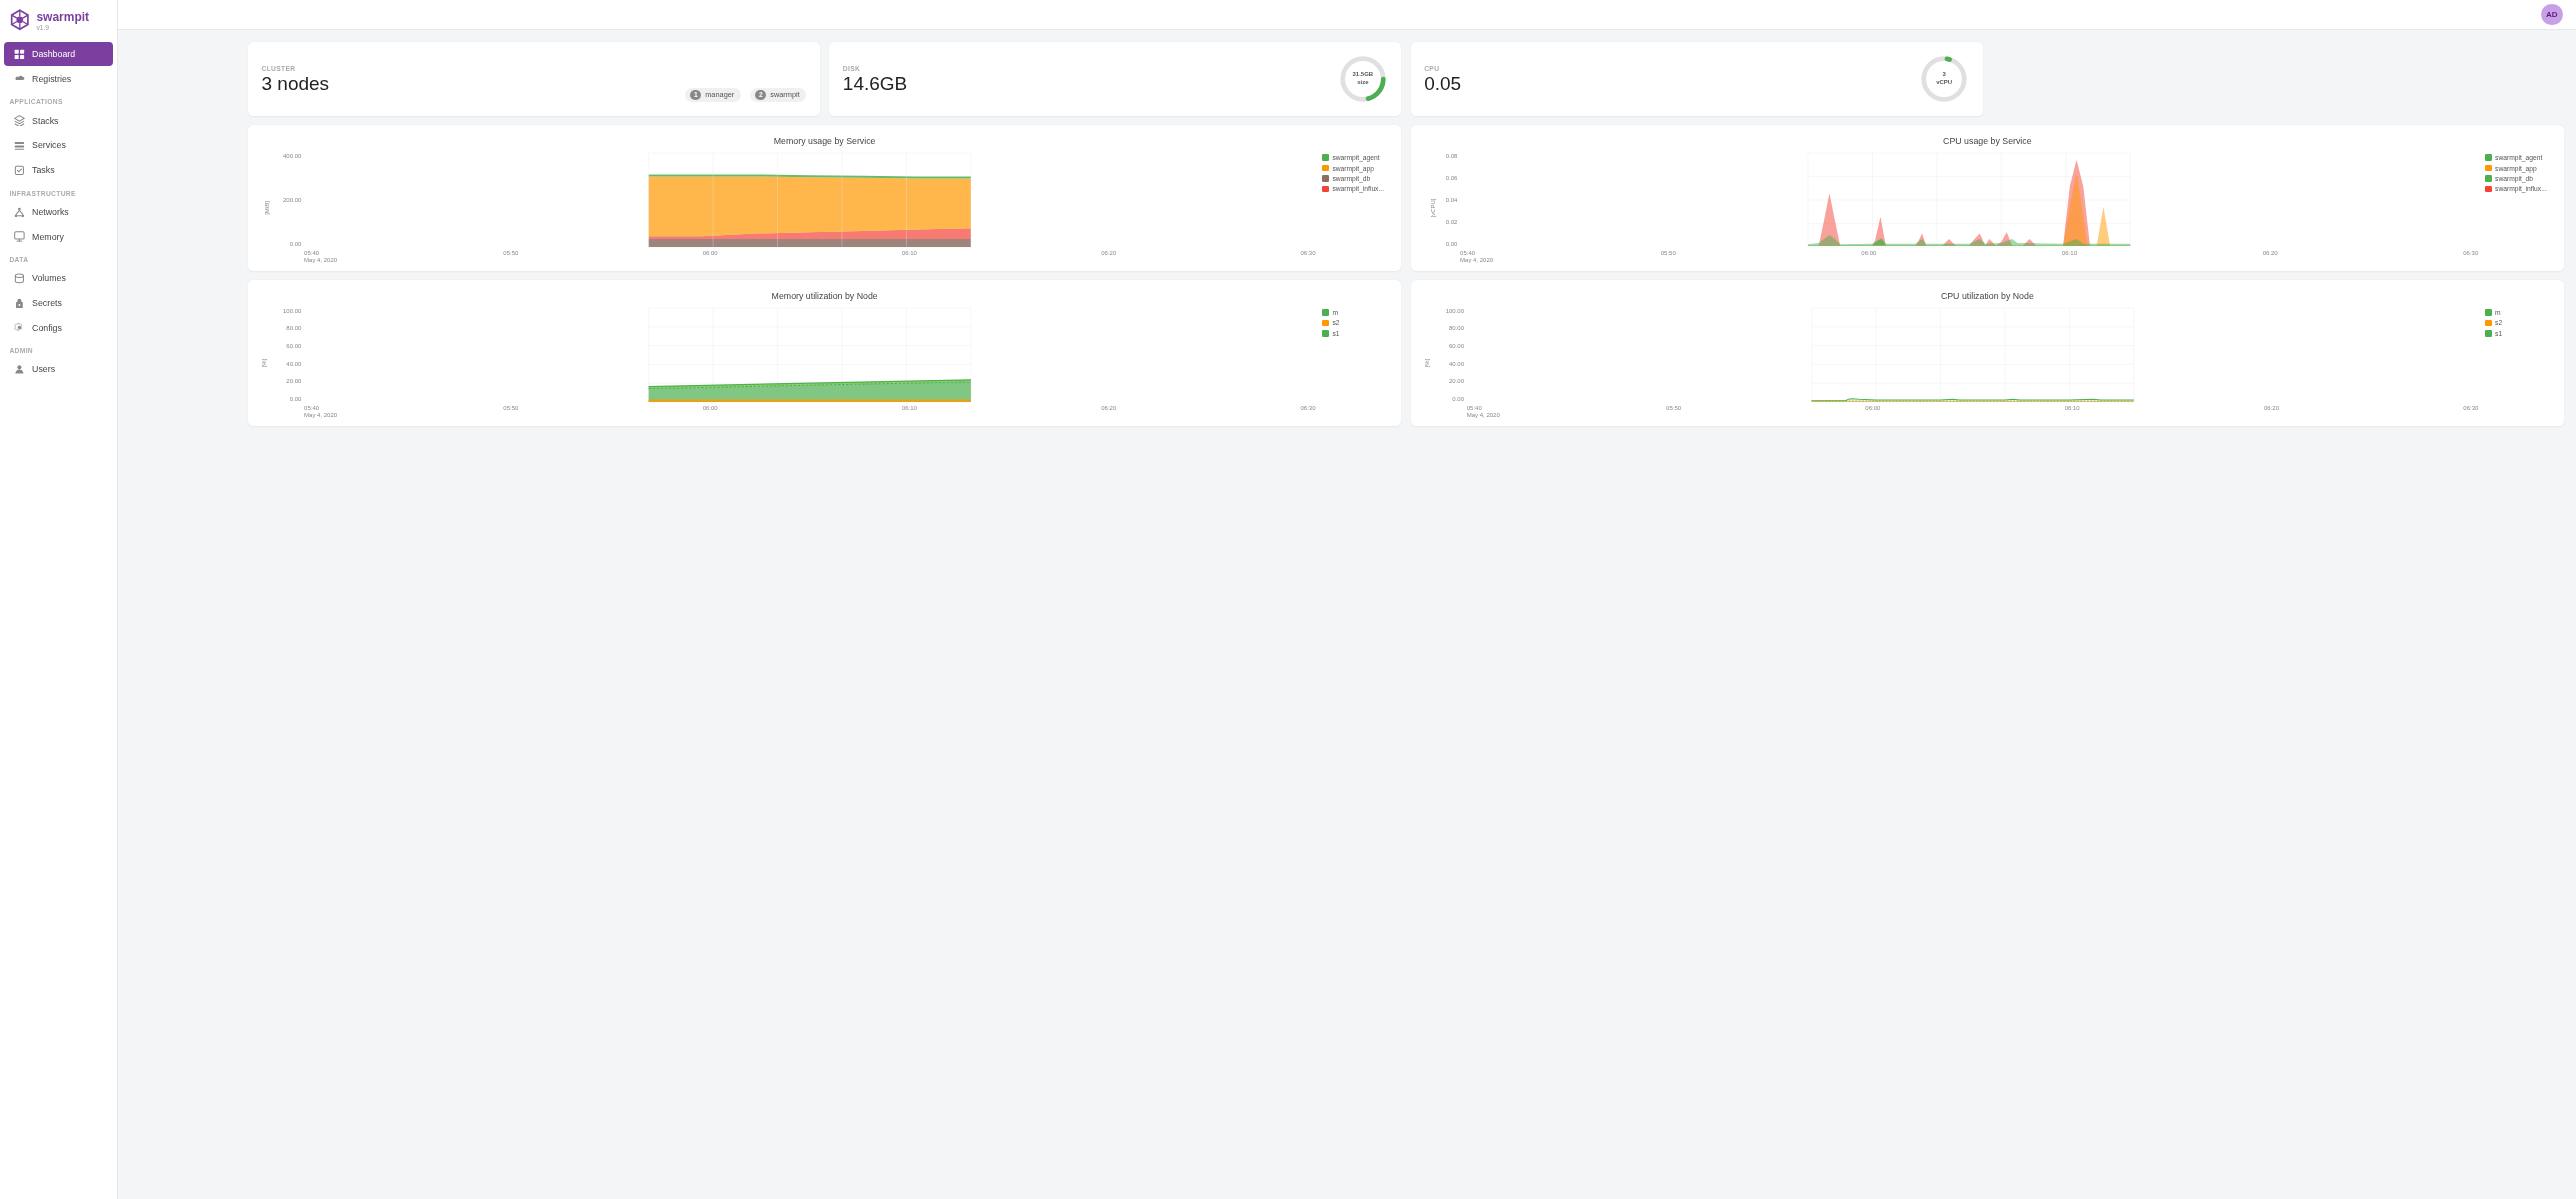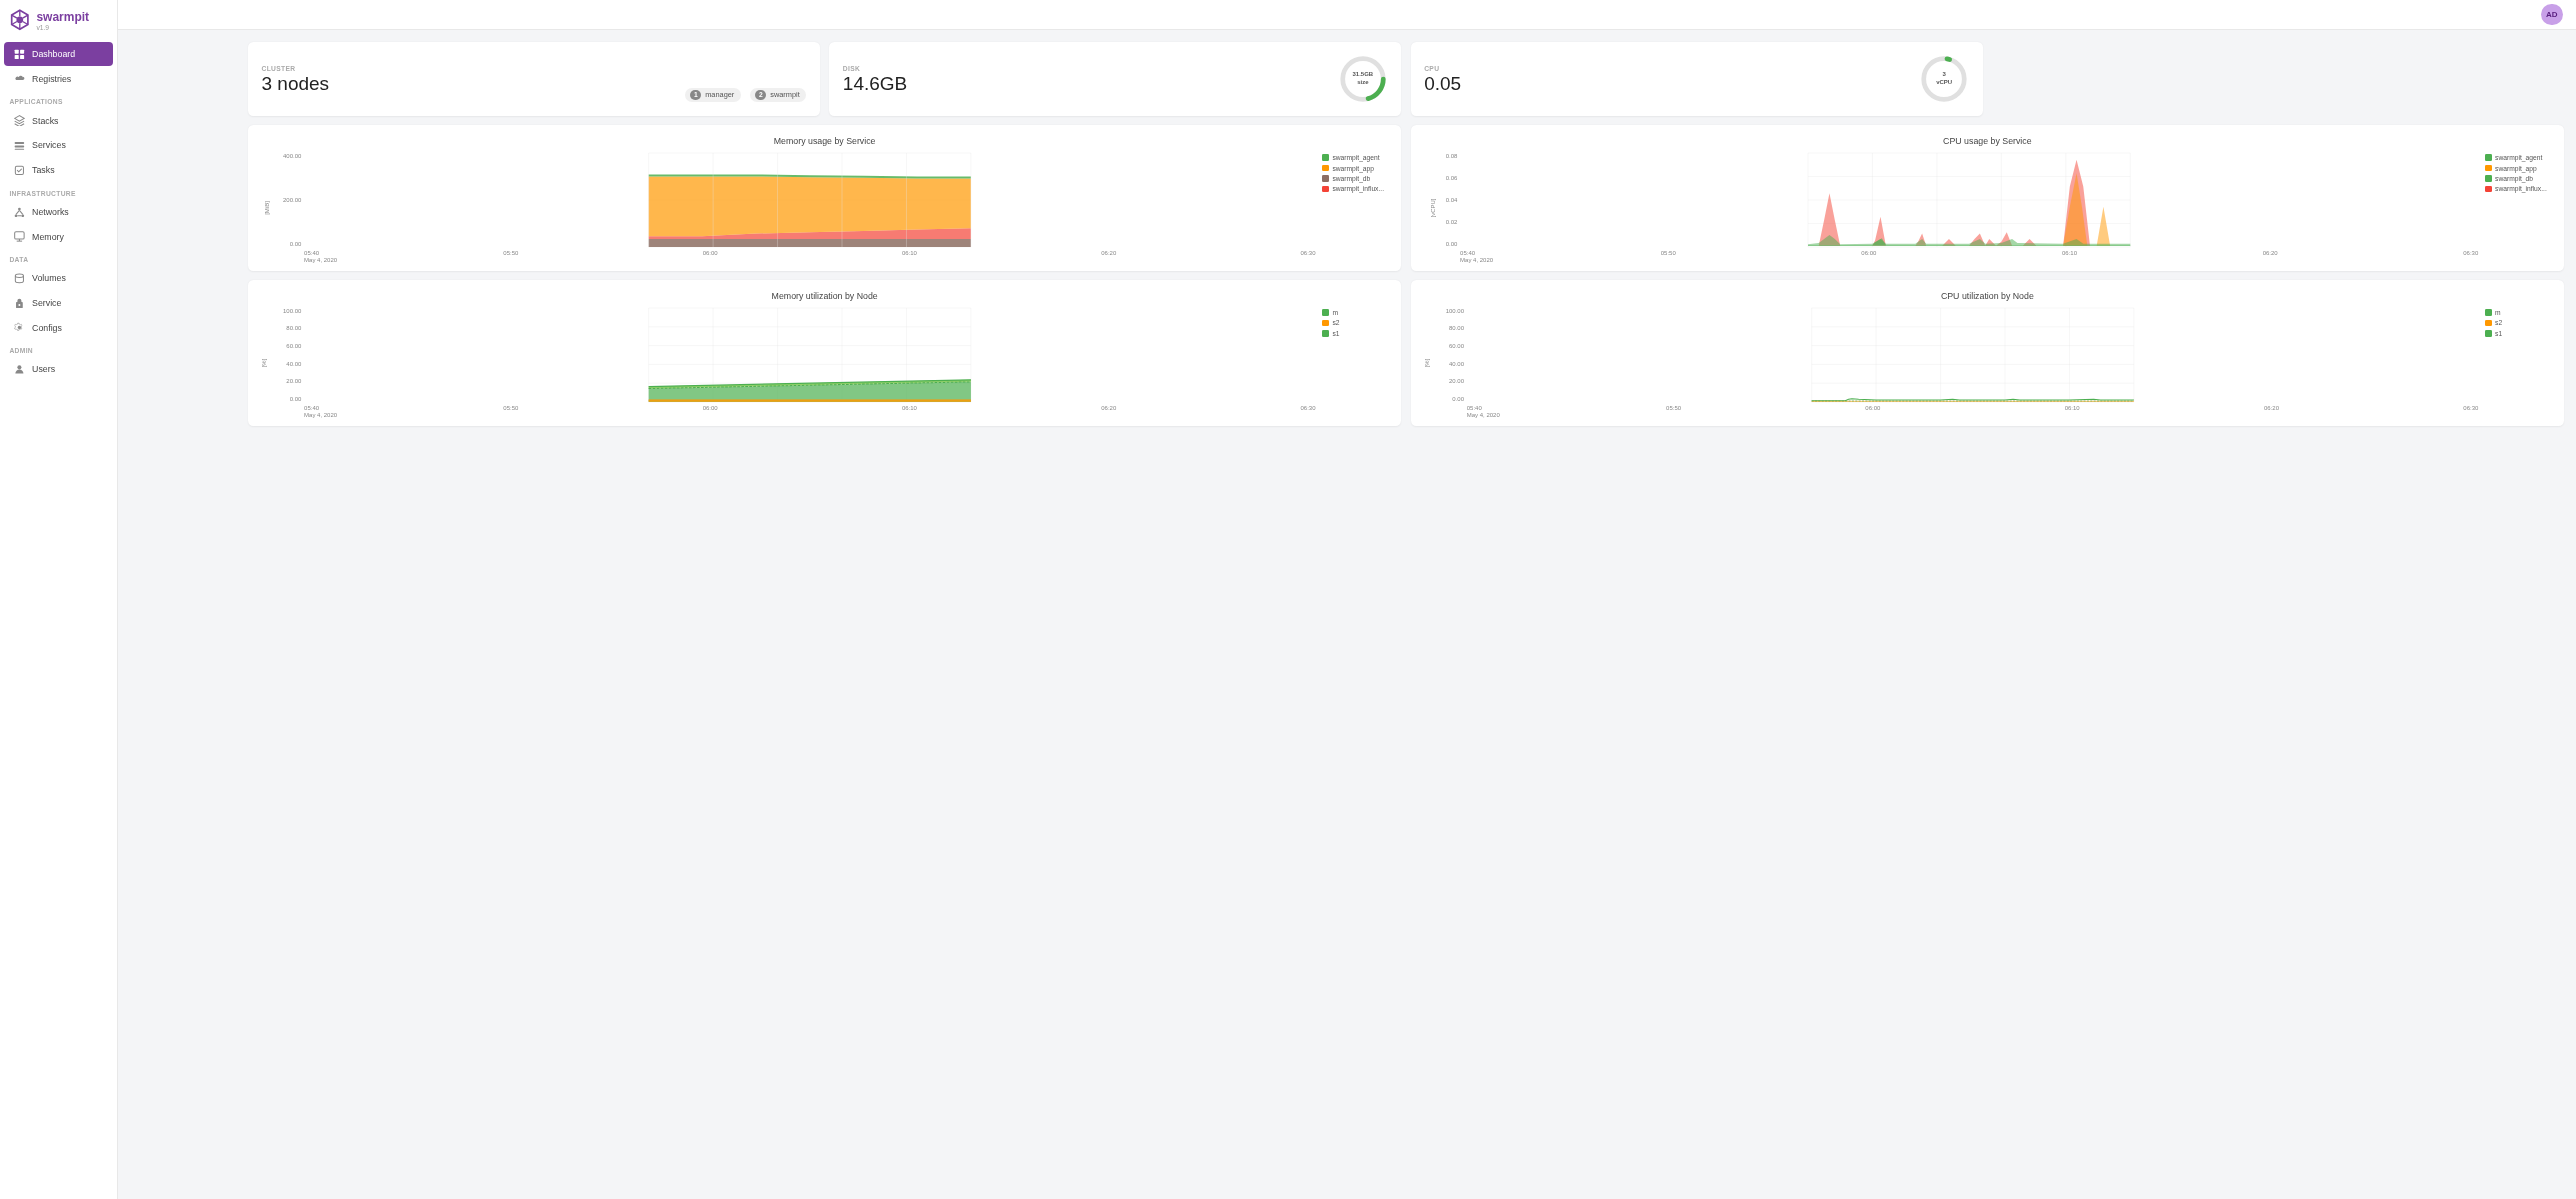--- a/index.html
+++ b/index.html
@@ -234,21 +234,21 @@
           </svg>
       </span>
       <span>Volumes</span>
     </div>
     <div class="nav-item">
       <span class="nav-icon">
         <svg width="10.8" height="10.8" viewBox="0 0 16 16" fill="currentColor">
             <path d="M8 1a3 3 0 0 0-3 3v2H4a1 1 0 0 0-1 1v7a1 1 0 0 0 1 1h8a1 1 0 0 0 1-1V7a1 1 0 0 0-1-1h-1V4a3 3 0 0 0-3-3zm0 8a1.5 1.5 0 1 1 0 3 1.5 1.5 0 0 1 0-3z"></path>
           </svg>
       </span>
-      <span>Service</span>
+      <span>Secrets</span>
     </div>
     <div class="nav-item">
       <span class="nav-icon">
         <svg width="10.8" height="10.8" viewBox="0 0 16 16" fill="currentColor">
             <circle cx="8" cy="8" r="2.5"></circle>
             <path d="M13.5 8a5.5 5.5 0 0 1-.3 1.8l1.7 1.3-1.5 2.6-2-.8a5.5 5.5 0 0 1-3.4 1.4v2h-3v-2a5.5 5.5 0 0 1-3.4-1.4l-2 .8-1.5-2.6 1.7-1.3A5.5 5.5 0 0 1 0 8c0-.6.1-1.2.3-1.8L-1.4 4.9 0 2.3l2 .8a5.5 5.5 0 0 1 3.4-1.4v-2h3v2a5.5 5.5 0 0 1 3.4 1.4l2-.8 1.5 2.6-1.7 1.3A5.5 5.5 0 0 1 13.5 8z" fill="none" stroke="currentColor" stroke-width="1.2" transform="scale(0.65) translate(3,3)"></path>
           </svg>
       </span>
       <span>Configs</span>
     </div>

